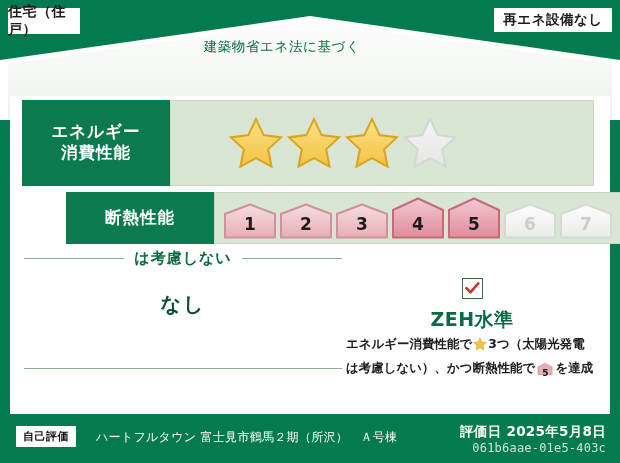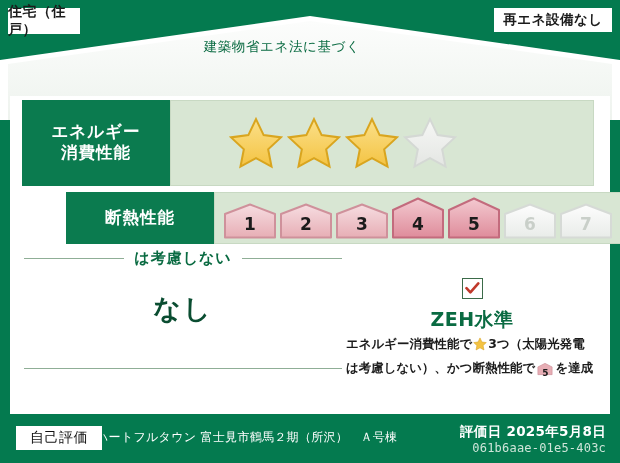--- a/index.html
+++ b/index.html
@@ -118,21 +118,21 @@
   .div-bot{top:272px;}
   .div-label{
     position:absolute;top:152px;left:14px;width:318px;text-align:center;
   }
   .div-label span{
     background:#ffffff;padding:0 10px;
     color:#0a6b42;font-size:15px;font-weight:bold;letter-spacing:1px;
   }
   .cost-value{
     position:absolute;top:195px;left:14px;width:318px;text-align:center;
-    color:#0a4d31;font-size:27px;font-weight:bold;letter-spacing:2px;
+    color:#0a4d31;font-size:20px;font-weight:bold;letter-spacing:2px;
   }
 
   
   .zeh{position:absolute;left:336px;top:182px;width:252px;}
   .zeh-head{display:flex;align-items:center;gap:8px;flex-direction:column;}
   .chk{
     width:21px;height:21px;border:1.5px solid #3b6b49;background:#fff;
     display:flex;align-items:center;justify-content:center;box-sizing:border-box;
   }
   .chk svg{display:block;}
@@ -149,22 +149,22 @@
   }
 
   
   .footer{
     position:absolute;left:0;bottom:0;width:620px;height:49px;
     color:#ffffff;
   }
   .self-eval{
     position:absolute;left:16px;top:12px;
     background:#ffffff;color:#111;
-    font-size:14px;font-weight:normal;letter-spacing:.5px;
-    padding:3px 14px;
+    font-size:11px;font-weight:bold;letter-spacing:.5px;
+    padding:3px 7px;
   }
   .bldg-name{
     position:absolute;left:96px;top:15px;
     font-size:12px;letter-spacing:.3px;white-space:nowrap;
   }
   .eval-date{
     position:absolute;right:14px;top:9px;
     font-size:13.5px;font-weight:bold;letter-spacing:.3px;
     text-align:right;white-space:nowrap;
   }

